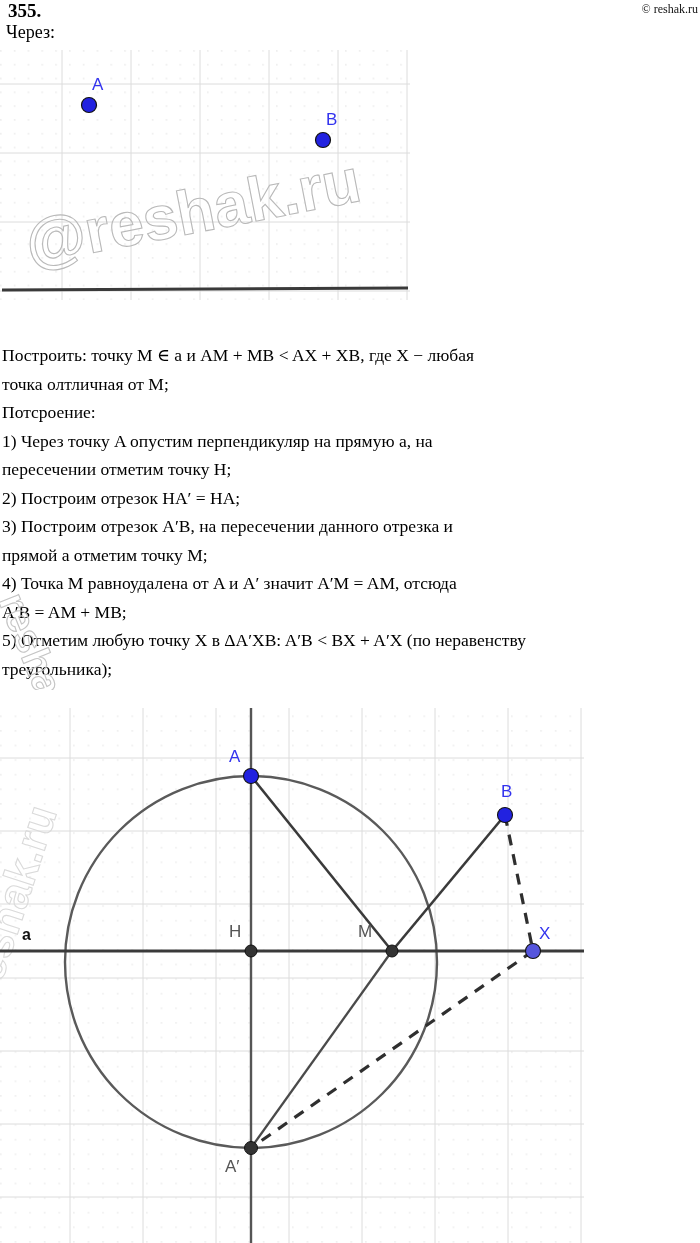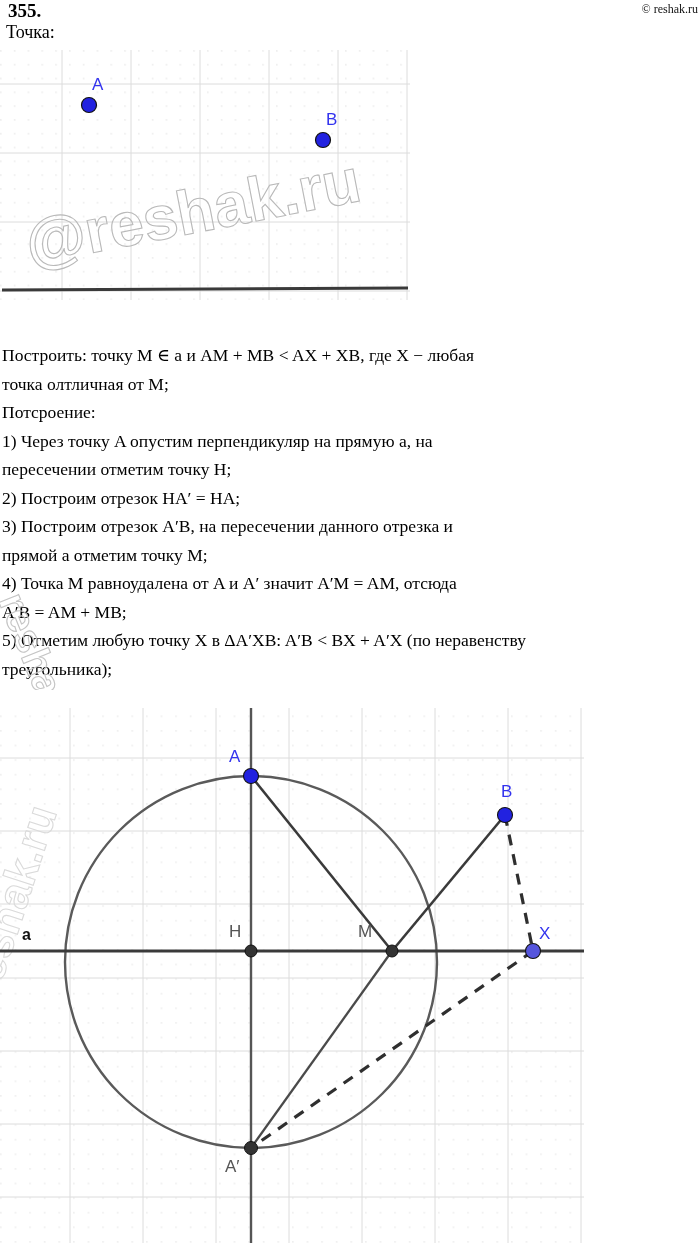--- a/index.html
+++ b/index.html
@@ -71,21 +71,21 @@
   }
 
   
 </style>
 </head>
 <body>
 
 <div id="header">
   <div id="task-number">355.</div>
   <div id="copyright">© reshak.ru</div>
-  <div id="given-label">Точка:</div>
+  <div id="given-label">Через:</div>
 </div>
 
 <div id="figure-top">
   <svg width="410" height="250" viewBox="0 0 410 250" xmlns="http://www.w3.org/2000/svg">
     <defs>
       <pattern id="dotsTop" width="13.8" height="13.8" patternUnits="userSpaceOnUse">
         <circle cx="0.9" cy="0.9" r="0.55" fill="#cfcfcf"></circle>
       </pattern>
     </defs>
     <rect x="0" y="0" width="410" height="250" fill="#ffffff"></rect>

